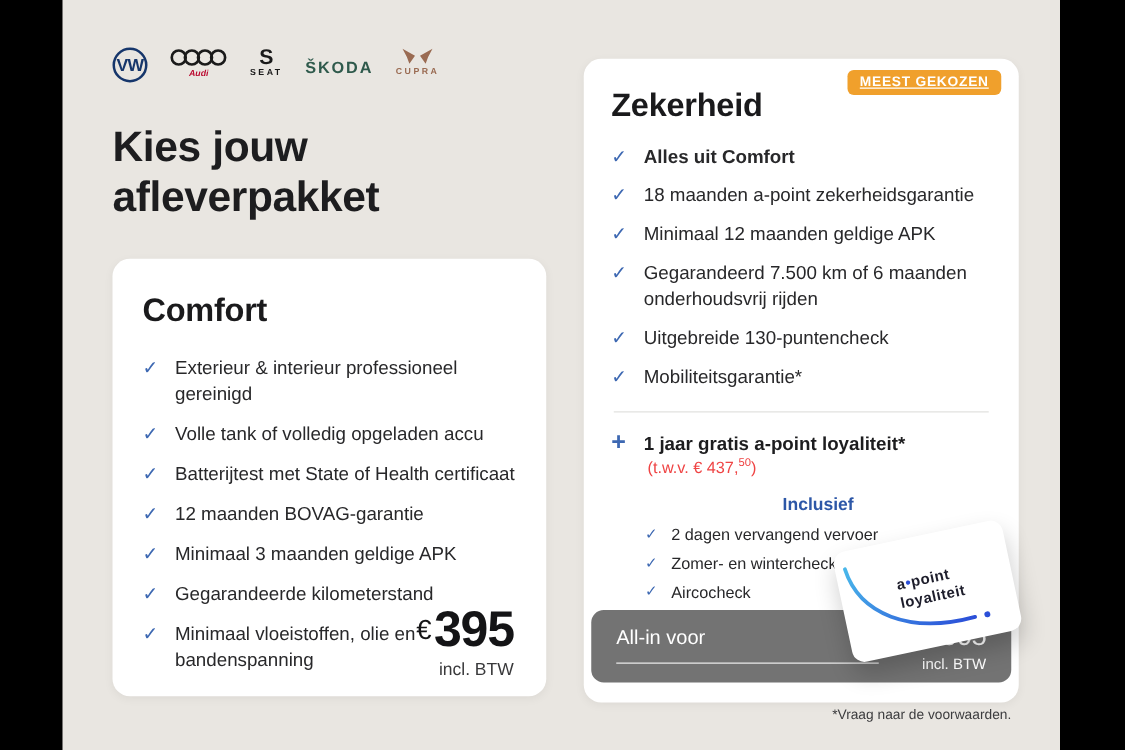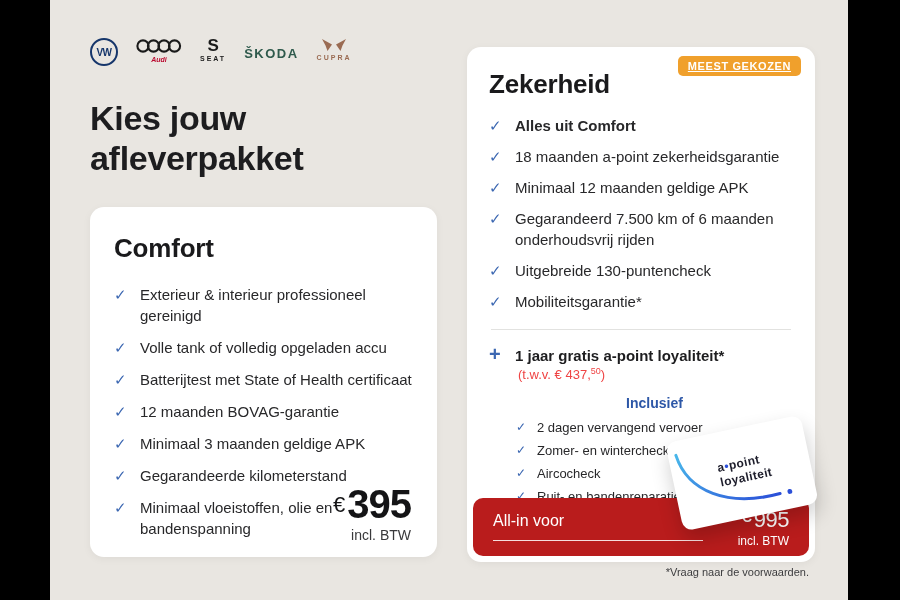--- a/index.html
+++ b/index.html
@@ -2,21 +2,21 @@
 <html><head>
 <meta charset="utf-8">
 <style>
   * { margin:0; padding:0; box-sizing:border-box; }
   html,body { width:900px; height:600px; background:#000; font-family:"Liberation Sans", sans-serif; overflow:hidden; }
   .stage { position:absolute; left:50px; top:0; width:798px; height:600px; background:#e9e6e1; }
 
   
   .brands { position:absolute; left:40px; top:38px; display:flex; align-items:flex-start; gap:18px; height:34px; }
   .brand { display:flex; flex-direction:column; align-items:center; gap:1px; }
-  .vw-circle { width:28px; height:28px; border:2.5px solid #16366b; border-radius:50%; display:flex; align-items:center; justify-content:center; color:#16366b; font-size:10px; font-weight:bold; letter-spacing:-0.5px; }
+  .vw-circle { width:28px; height:28px; border:2.5px solid #16366b; border-radius:50%; display:flex; align-items:center; justify-content:center; color:#16366b; font-size:14px; font-weight:bold; letter-spacing:-0.5px; }
   .audi-sub { color:#bb0a30; font-size:7px; font-weight:bold; font-style:italic; }
   .seat-s { font-size:17px; font-weight:900; color:#1a1a1a; line-height:16px; }
   .seat-sub, .cupra-sub { font-size:7px; font-weight:bold; letter-spacing:2px; color:#1a1a1a; }
   .cupra-sub { color:#9a6b52; }
   .skoda-word { font-size:13px; font-weight:800; letter-spacing:1.5px; color:#2f5a4c; margin-top:8px; }
 
   
   .heading { position:absolute; left:40px; top:98px; font-size:34px; line-height:40px; font-weight:600; color:#1d1d1f; letter-spacing:-0.3px; }
 
   
@@ -50,21 +50,21 @@
   .included-label { color:#2d57a7; font-size:14px; font-weight:600;text-align:center; }
   ul.sub-features { list-style:none; margin-top:8px; display:flex; flex-direction:column; gap:6px; }
   ul.sub-features li { display:flex; gap:9px; font-size:13px; line-height:17px; color:#28282a; }
   ul.sub-features li .chk { color:#3d68b2; font-size:12px; flex:0 0 12px; }
 
   .loyalty-card { position:absolute; right:4px; bottom:44px; width:138px; height:90px; background:#fff; border-radius:10px; transform:rotate(-12deg); box-shadow:0 10px 20px rgba(0,0,0,0.20); z-index:3; overflow:hidden; }
   .loyalty-card .ctext { position:absolute; top:28px; left:46px; font-size:12px; font-weight:700; color:#1d1d2b; letter-spacing:0.4px; line-height:15px; }
   .loyalty-card .ctext .dot { color:#2b4fd8; }
 
   
-  .allin { position:absolute; left:6px; right:6px; bottom:6px; height:58px; background:#b91c1c; border-radius:10px; z-index:2; }
+  .allin { position:absolute; left:6px; right:6px; bottom:16px; height:58px; background:#737373; border-radius:10px; z-index:2; }
   .allin-label { position:absolute; left:20px; top:14px; color:#fff; font-size:16px; font-weight:500; }
   .allin-line { position:absolute; left:20px; right:106px; bottom:15px; height:1px; background:rgba(255,255,255,0.85); }
   .allin-price { position:absolute; right:20px; top:6px; text-align:right; color:#fff; }
   .allin-price .cur { font-size:20px; font-weight:500; vertical-align:5px; margin-right:2px; }
   .allin-price .amt { font-size:22px; font-weight:400; letter-spacing:-0.5px; }
   .allin-note { position:absolute; right:20px; bottom:8px; color:#fff; font-size:12px; }
 
   .footnote { position:absolute; top:566px; left:417px; width:342px; text-align:right; font-size:11px; color:#3c3c3e; }
 </style>
 </head>

